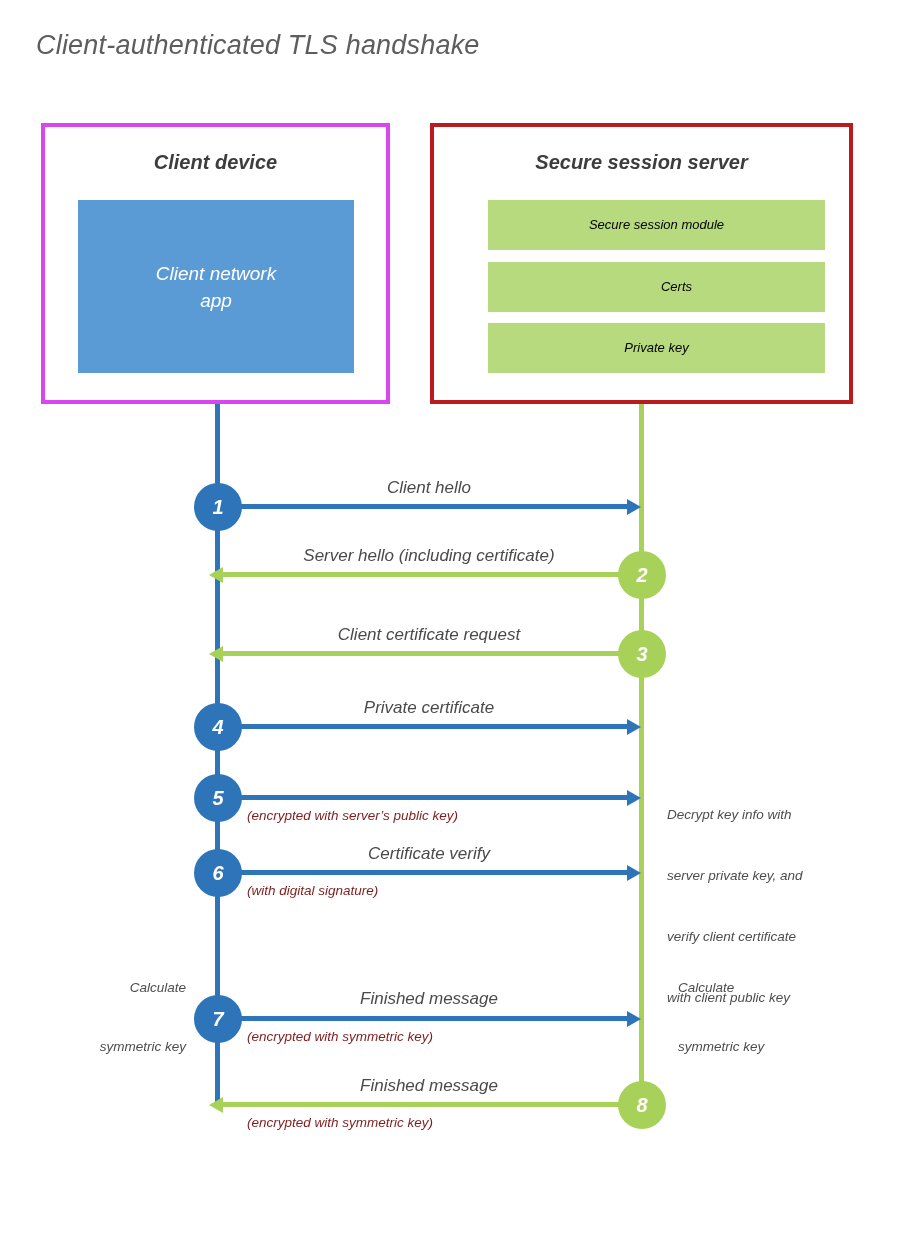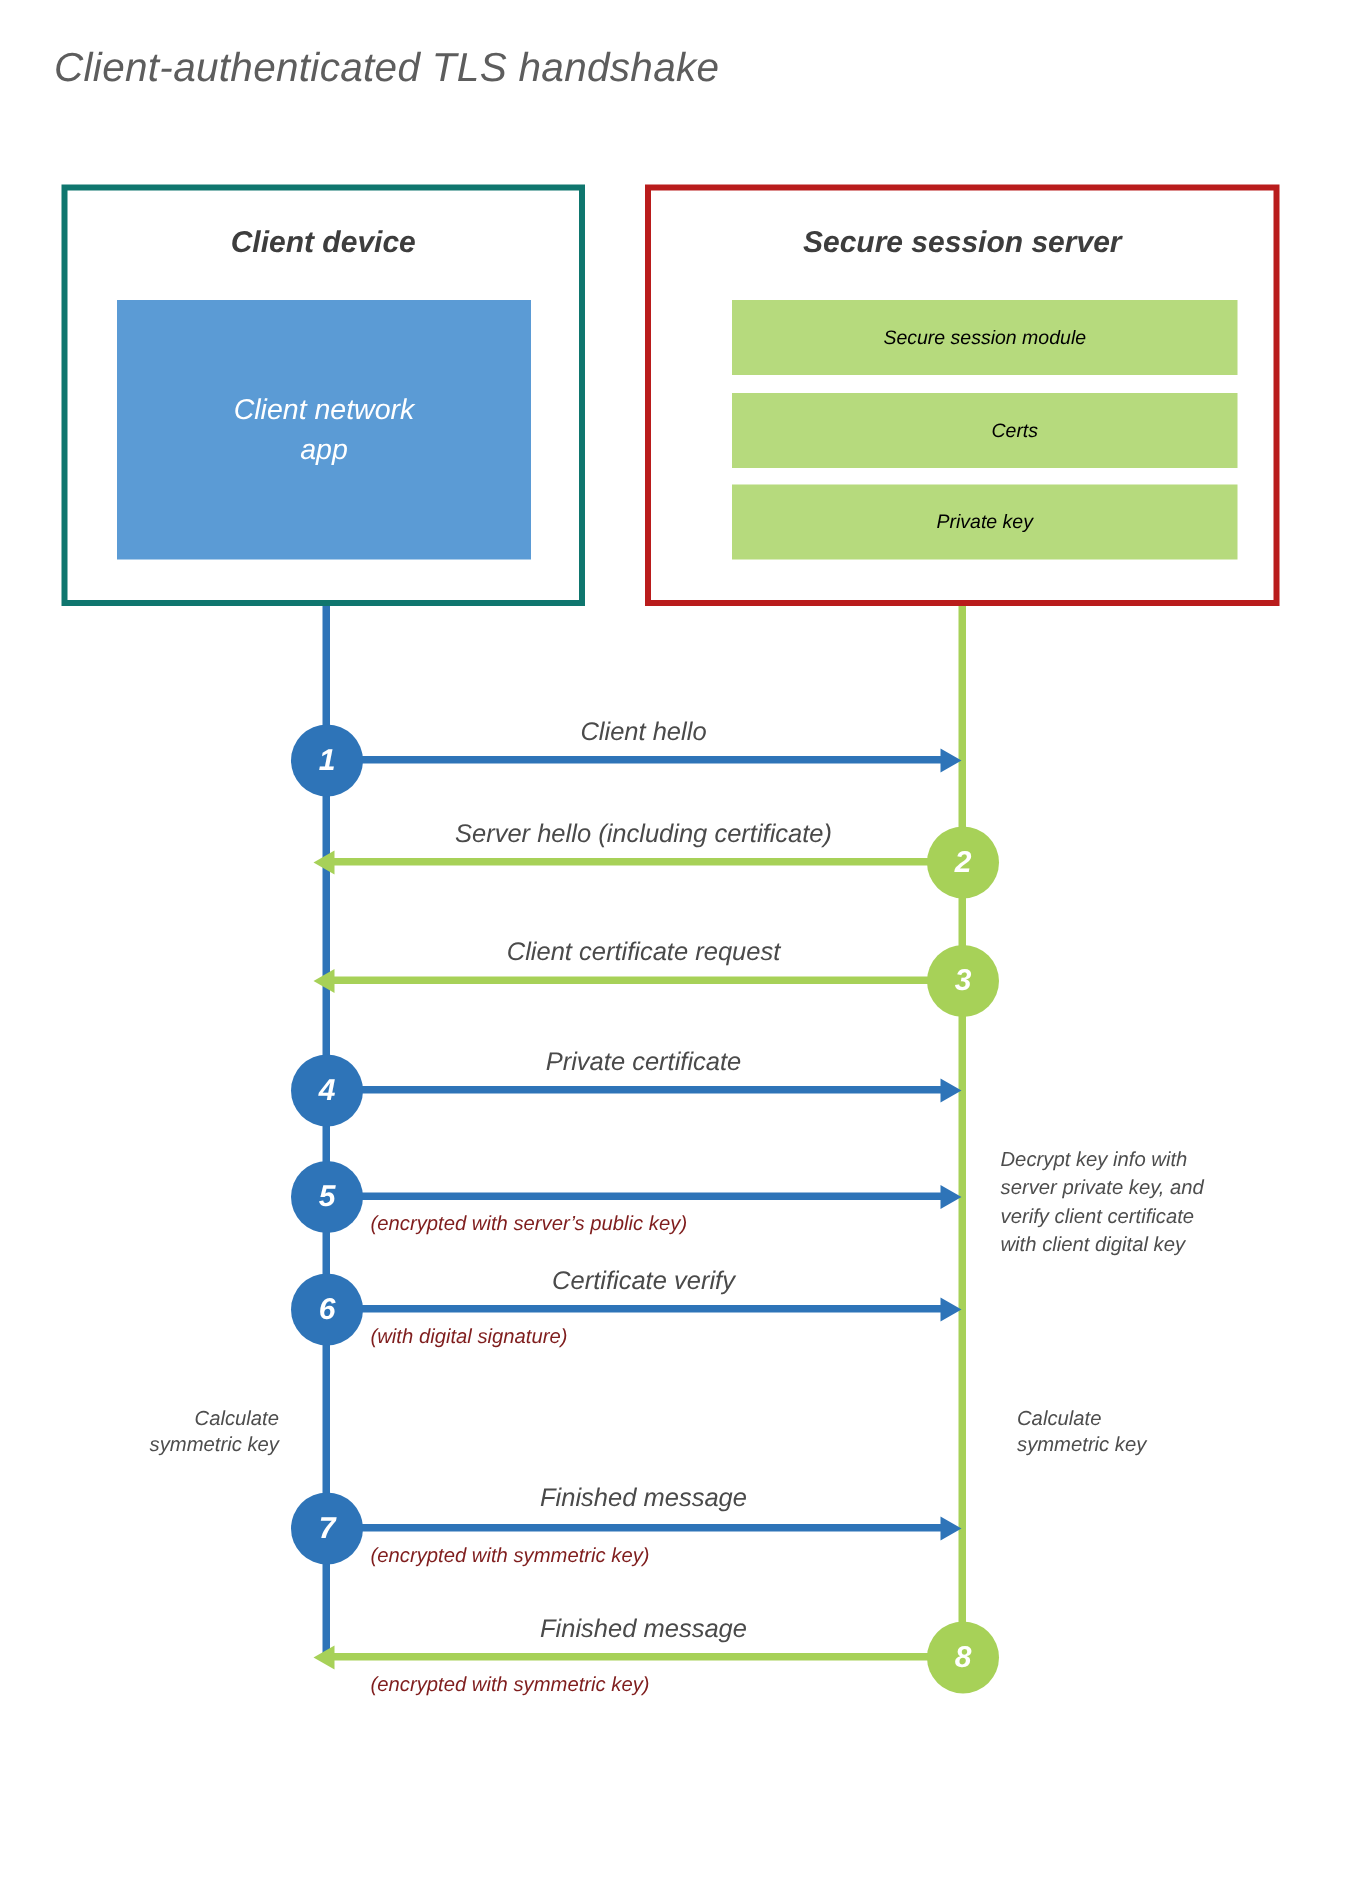--- a/index.html
+++ b/index.html
@@ -3,21 +3,21 @@
 <meta charset="utf-8">
 <style>
   * { margin:0; padding:0; box-sizing:border-box; }
   body { background:#ffffff; font-family:"Liberation Sans", sans-serif; }
   .canvas { position:relative; width:900px; height:1256px; background:#fff; overflow:hidden;font-style:italic; }
 
   .page-title { position:absolute; left:36px; top:30px; font-size:27px; font-weight:300; color:#5d5d5d; letter-spacing:0.2px; }
 
   
   .actor-box { position:absolute; top:123px; height:281px; background:#fff; }
-  .client-box { left:41px; width:349px; border:4px solid #0f766e; }
+  .client-box { left:41px; width:349px; border:4px solid #d946ef; }
   .server-box { left:430px; width:423px; border:4px solid #b91c1c; }
   .actor-title { position:absolute; top:24px; left:0; width:100%; text-align:center; font-size:20px; font-weight:bold; color:#3d3d3d; }
 
   .app-box { position:absolute; left:33px; top:73px; width:276px; height:173px; background:#5b9bd5; display:flex; align-items:center; justify-content:center; text-align:center; color:#fff; font-size:19px; line-height:27px; }
   .module-bar { position:absolute; left:39px; width:337px; height:50px; background:#b6da7d; color:#000000; font-size:13px; text-align:center; line-height:50px;margin-left:15px; }
   .bar-1 { top:73px; } .bar-2 { top:135px;padding-left:40px; } .bar-3 { top:196px; }
 
   
   .lifeline { position:absolute; width:5px; }
   .lifeline.blue { left:215px; top:404px; height:703px; background:#2e74b8; }
@@ -35,21 +35,21 @@
   .step-circle { position:absolute; width:48px; height:48px; border-radius:50%; color:#fff; font-size:20px; font-weight:bold; display:flex; align-items:center; justify-content:center; }
   .step-circle.blue { background:#2e74b8; }
   .step-circle.green { background:#a7d158; }
 
   
   .msg-label { position:absolute; left:247px; width:364px; text-align:center; font-size:17px; color:#4a4a4a; }
   .msg-sub { position:absolute; left:247px; width:364px; text-align:left; font-size:13.5px; color:#7f1d1d; }
 
   
   .note { position:absolute; font-size:13.5px; color:#4d4d4d; line-height:19px; }
-  .note span { display:block; }
+  .note span { display:block;margin-top:42px; }
   .note-decrypt { left:667px; top:763px; width:180px; text-align:left; }
   .note-calc-left { left:36px; top:937px; width:150px; text-align:right; line-height:17px; }
   .note-calc-right { left:678px; top:937px; width:150px; text-align:left; line-height:17px; }
 </style>
 </head>
 <body>
 
 <div class="canvas">
 
   <h1 class="page-title">Client-authenticated TLS handshake</h1>
@@ -130,21 +130,21 @@
   <div class="arrow-head left" style="top:1097px;left:209px"></div>
   <div class="step-circle green" style="top:1081px;left:618px">
       <span>8</span>
     </div>
   <div class="msg-sub" style="top:1115px">(encrypted with symmetric key)</div>
 
   <div class="note note-decrypt">
     <span>Decrypt key info with</span>
     <span>server private key, and</span>
     <span>verify client certificate</span>
-    <span>with client digital key</span>
+    <span>with client public key</span>
   </div>
 
   <div class="note note-calc-left">
     <span>Calculate</span>
     <span>symmetric key</span>
   </div>
 
   <div class="note note-calc-right">
     <span>Calculate</span>
     <span>symmetric key</span>

